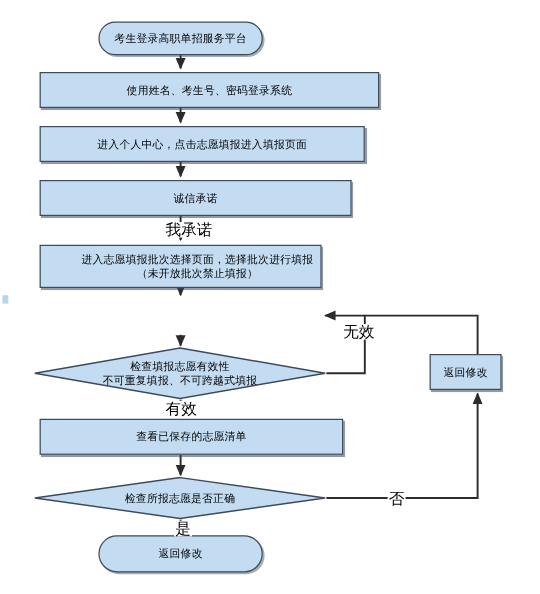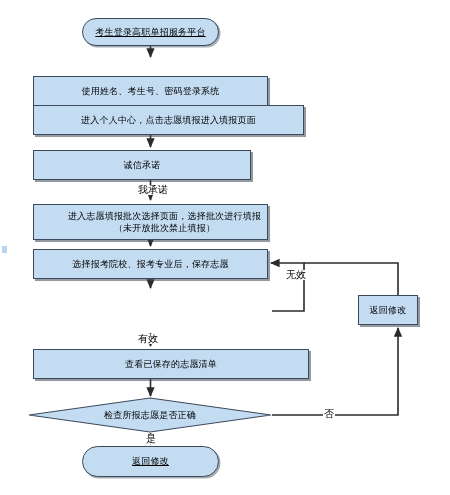--- a/index.html
+++ b/index.html
@@ -40,21 +40,20 @@
     letter-spacing: 0.2px;
     box-shadow: 1.5px 1.5px 0.5px rgba(60,70,85,0.55);
     z-index: 2;
   }
   .node.process {
     border-radius: 0;
   }
   .node.terminator {
     border-radius: 16px;
     box-shadow: 1.5px 1.5px 0.5px rgba(60,70,85,0.45);
-    text-decoration: underline;
   }
   .node .label {
     display: block;
     padding: 0 4px;
     white-space: pre-line;
   }
   
   .decision {
     position: absolute;
     z-index: 2;
@@ -77,21 +76,21 @@
     justify-content: center;
     text-align: center;
     font-size: 9px;
     line-height: 1.35;
     color: #000000;
     white-space: pre-line;
     letter-spacing: 0.2px;
   }
   .edge-label {
     position: absolute;
-    font-size: 10px;
+    font-size: 13px;
     color: #000000;
     background: #ffffff;
     padding: 0 1px;
     line-height: 1;
     z-index: 3;
     white-space: nowrap;
     text-align: right;
   }
   .left-artifact {
     position: absolute;
@@ -137,43 +136,47 @@
       <path d="M398,295 L398,263 L304,263"></path>
 
       <path d="M150.5,433 L150.5,444" marker-end="url(#arrowhead)"></path>
     </g>
   </svg>
 
   <div class="node terminator" style="left:82px; top:18px; width:137px; height:28px;">
     <span class="label">考生登录高职单招服务平台</span>
   </div>
 
-  <div class="node process" style="left:33px; top:76px; width:235px; height:30px;text-align:right;">
+  <div class="node process" style="left:33px; top:60px; width:283px; height:30px;text-align:right;">
     <span class="label">使用姓名、考生号、密码登录系统</span>
   </div>
 
   <div class="node process" style="left:33px; top:105px; width:271px; height:30px;">
     <span class="label">进入个人中心，点击志愿填报进入填报页面</span>
   </div>
 
-  <div class="node process" style="left:33px; top:150px; width:218px; height:30px;">
+  <div class="node process" style="left:33px; top:150px; width:260px; height:30px;">
     <span class="label">诚信承诺</span>
   </div>
 
   <div class="node process" style="left:33px; top:204px; width:235px; height:36px;padding-left:28px;">
     <span class="label">进入志愿填报批次选择页面，选择批次进行填报
 （未开放批次禁止填报）</span>
   </div>
 
-  <div class="node process" style="left:33px; top:249px; width:235px; height:30px;">
-    <span class="label">选择报考院校、报考专业后，保存志愿</span>
-  </div>
-
-
-  <div class="node process" style="left:33px; top:349px; width:276px; height:30px;">
+
+  <div class="decision" style="left:28px; top:289px; width:244px; height:44px;">
+    <svg class="diamond-shape" viewBox="0 0 244 44" preserveAspectRatio="none" xmlns="http://www.w3.org/2000/svg">
+      <polygon points="122,1 243,22 122,43 1,22" fill="#c3dcf2" stroke="#3d4a5c" stroke-width="1.2"></polygon>
+    </svg>
+    <div class="decision-text">检查填报志愿有效性
+不可重复填报、不可跨越式填报</div>
+  </div>
+
+  <div class="node process" style="left:33px; top:349px; width:253px; height:30px;">
     <span class="label">查看已保存的志愿清单</span>
   </div>
 
   <div class="decision" style="left:28px; top:397px; width:244px; height:36px;">
     <svg class="diamond-shape" viewBox="0 0 244 36" preserveAspectRatio="none" xmlns="http://www.w3.org/2000/svg">
       <polygon points="122,1 243,18 122,35 1,18" fill="#c3dcf2" stroke="#3d4a5c" stroke-width="1.2"></polygon>
     </svg>
     <div class="decision-text">检查所报志愿是否正确</div>
   </div>
 

